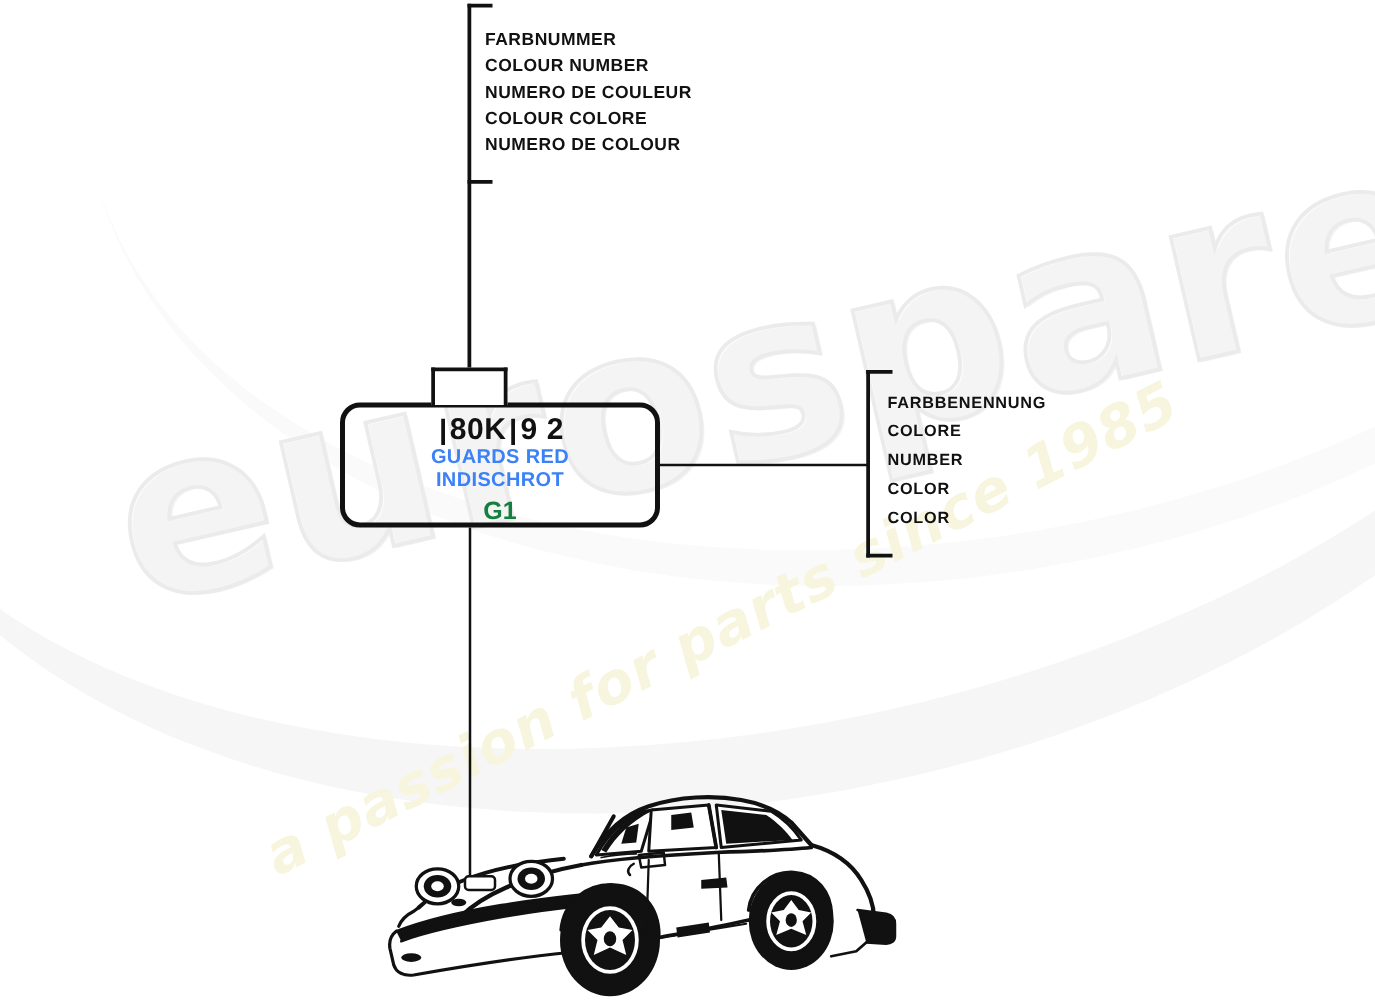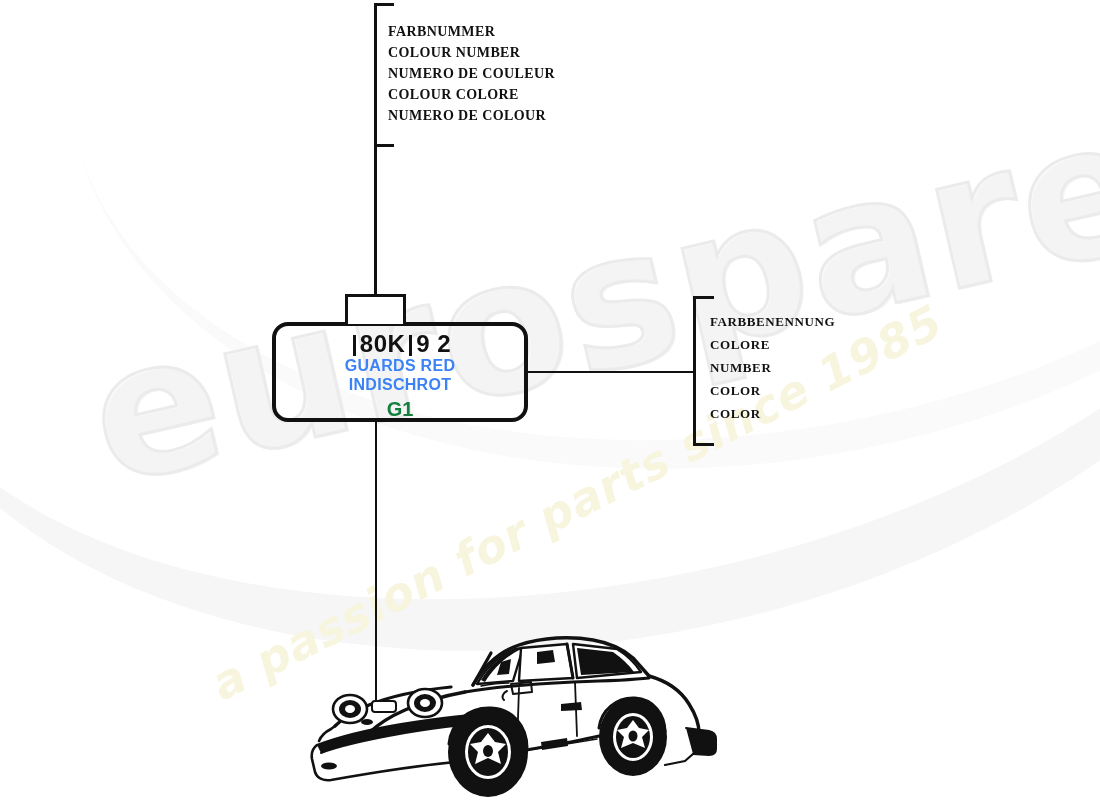--- a/index.html
+++ b/index.html
@@ -80,21 +80,21 @@
   }
 
   
   #diagram {
     position: absolute;
     inset: 0;
     z-index: 2;
   }
   .lbl-list {
     position: absolute;
-    font-family: Liberation Serif, serif;
+    font-family: Liberation Sans, sans-serif;
     font-size: 14px;
     font-weight: 700;
     color: #111111;
     line-height: 21px;
     letter-spacing: 0.4px;
     white-space: nowrap;
   }
   .lbl-list.right {
     font-size: 13px;
     line-height: 23px;

